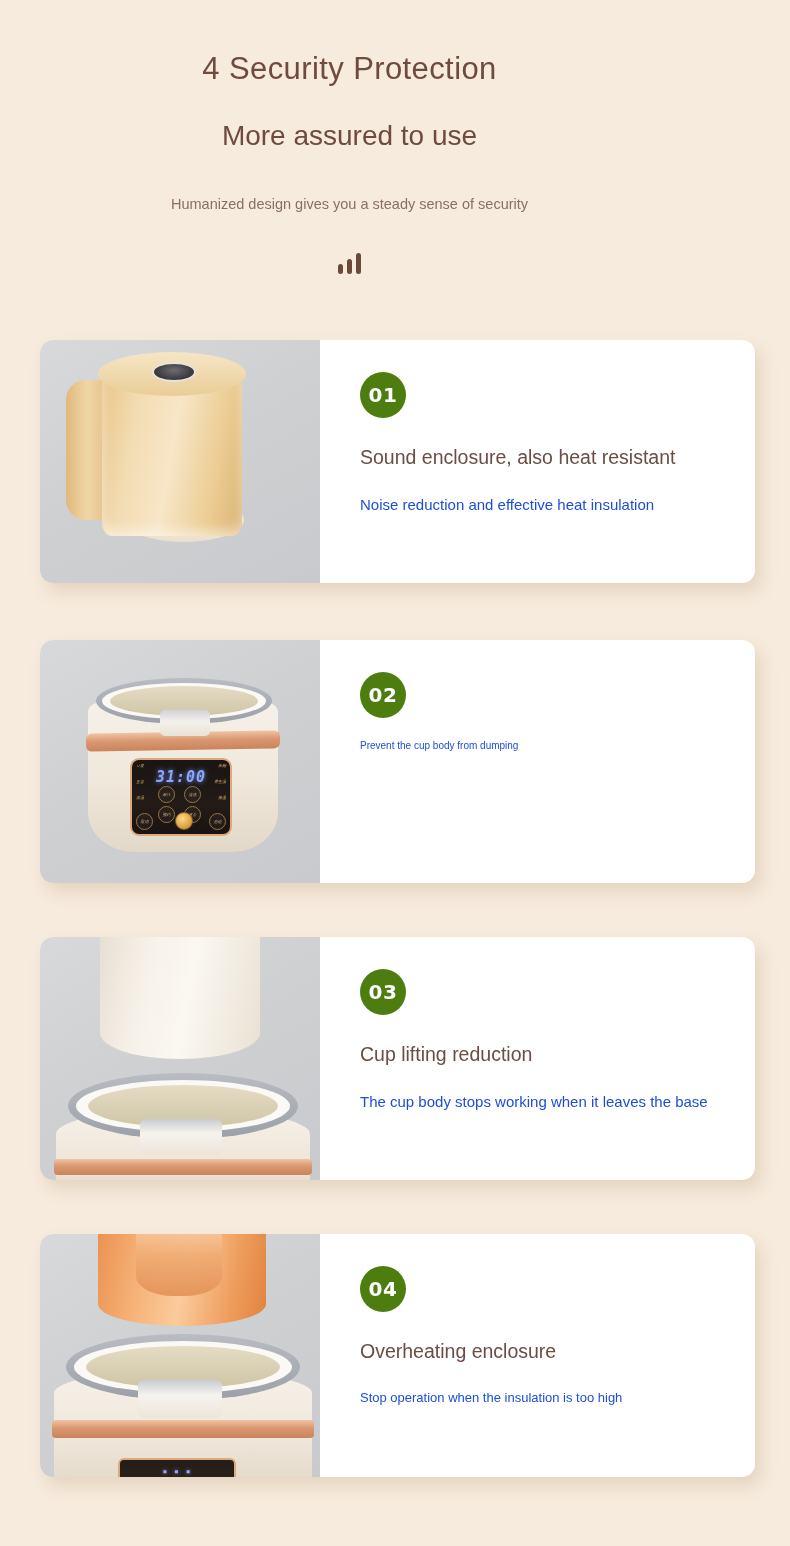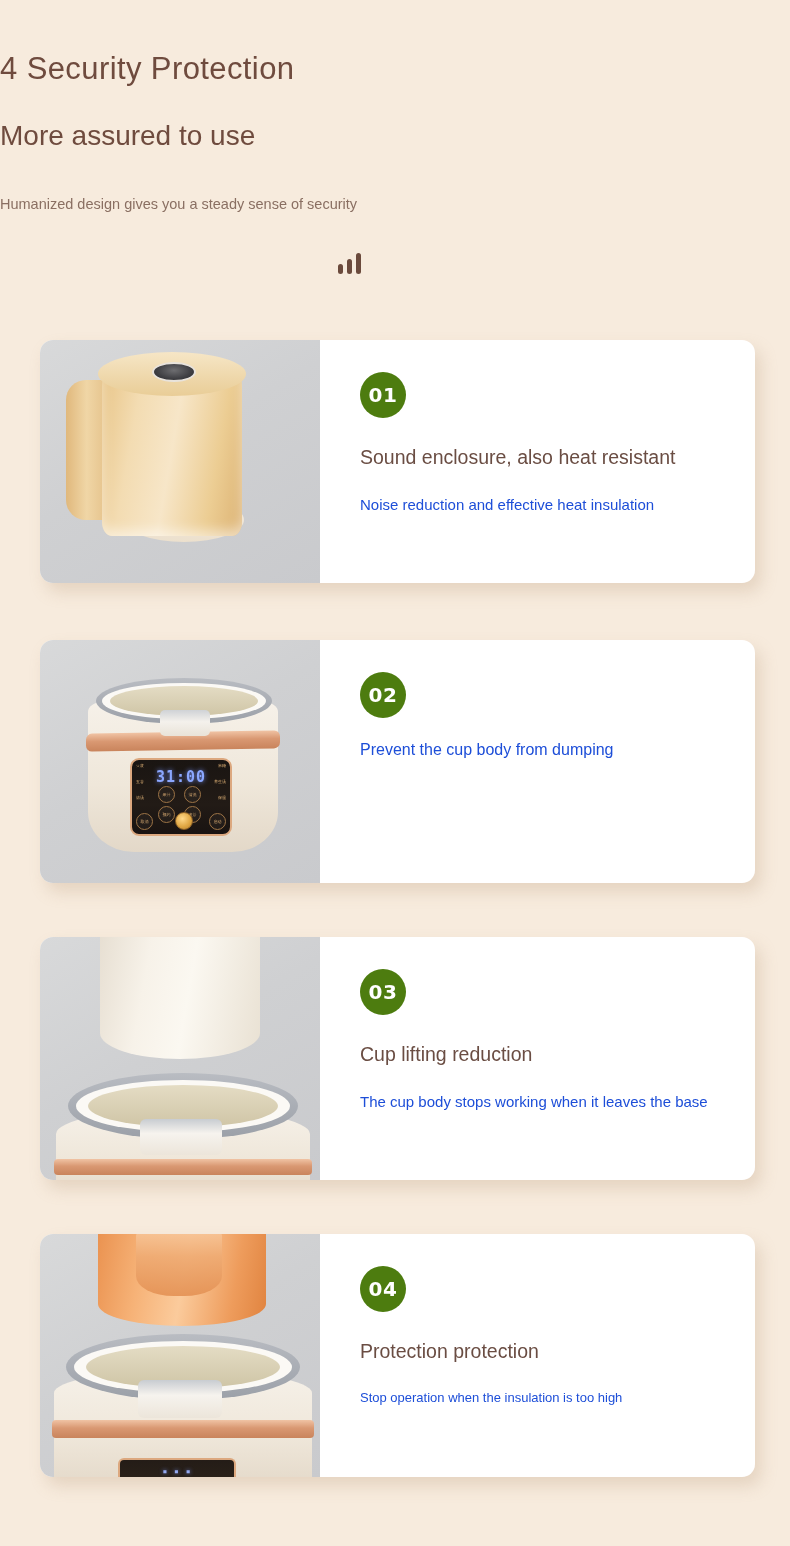--- a/index.html
+++ b/index.html
@@ -22,21 +22,21 @@
     height: 1546px;
     background-color: #f7ebdd;
   }
 
   
   .header {
     position: absolute;
     top: 0;
     left: 0;
     width: 699px;
-    text-align: left;
+    text-align: center;
   }
   .title-main {
     margin: 0;
     padding-top: 50px;
     font-size: 31px;
     font-weight: 400;
     letter-spacing: 0.4px;
     color: #6f4b3e;
     line-height: 1.25;
   }
@@ -93,20 +93,21 @@
   .card--3 { top: 937px; justify-content: space-between; }
   .card--4 { top: 1234px; }
 
   .card-media {
     position: relative;
     width: 280px;
     height: 243px;
     flex: 0 0 280px;
     overflow: hidden;
     background: linear-gradient(150deg, #d8d9da 0%, #cfd0d2 45%, #c9cacd 100%);
+    font-style: italic;
   }
 
   .card-body {
     position: relative;
     flex: 1 1 auto;
     padding-left: 40px;
     padding-top: 32px;
     box-sizing: border-box;
   }
 
@@ -138,21 +139,21 @@
     margin: 0;
     padding-top: 27px;
     font-size: 15px;
     font-weight: 400;
     color: #1d4ed8;
     line-height: 1.2;
     white-space: nowrap;
   }
   
   .card--2 .card-title { font-size: 27px; padding-top: 24px; }
-  .card--2 .card-sub { font-size: 16px; padding-top: 22px; }
+  .card--2 .card-sub { font-size: 10px; padding-top: 22px; }
   .card--4 .card-sub { font-size: 13px; }
 
   
   .prod { position: absolute; }
 
   
   .m1-jar {
     left: 62px; top: 24px; width: 140px; height: 172px;
     background: linear-gradient(100deg, #e8c486 0%, #f3dcb2 25%, #f7e6c8 50%, #eccd93 78%, #dcb273 100%);
     border-radius: 16px 16px 10px 10px / 22px 22px 14px 14px;
@@ -415,18 +416,18 @@
       <div class="prod m4-rimout rim-outer"></div>
       <div class="prod m4-rimwht rim-white"></div>
       <div class="prod m4-rimin rim-inner"></div>
       <div class="prod m4-latch"></div>
       <div class="prod m4-panel">
         <div class="m4-ledrow">▪ ▪ ▪</div>
       </div>
     </div>
     <div class="card-body">
       <div class="badge">04</div>
-      <p class="card-title">Protection protection</p>
+      <p class="card-title">Overheating enclosure</p>
       <p class="card-sub">Stop operation when the insulation is too high</p>
     </div>
   </div>
 
 </div>
 
 </body></html>

